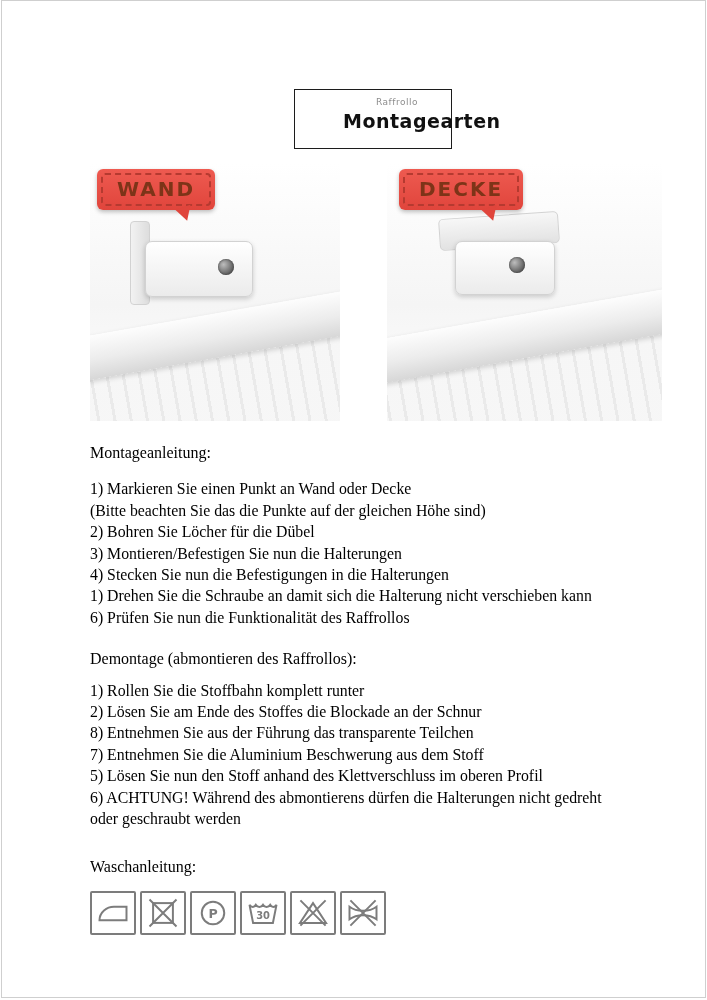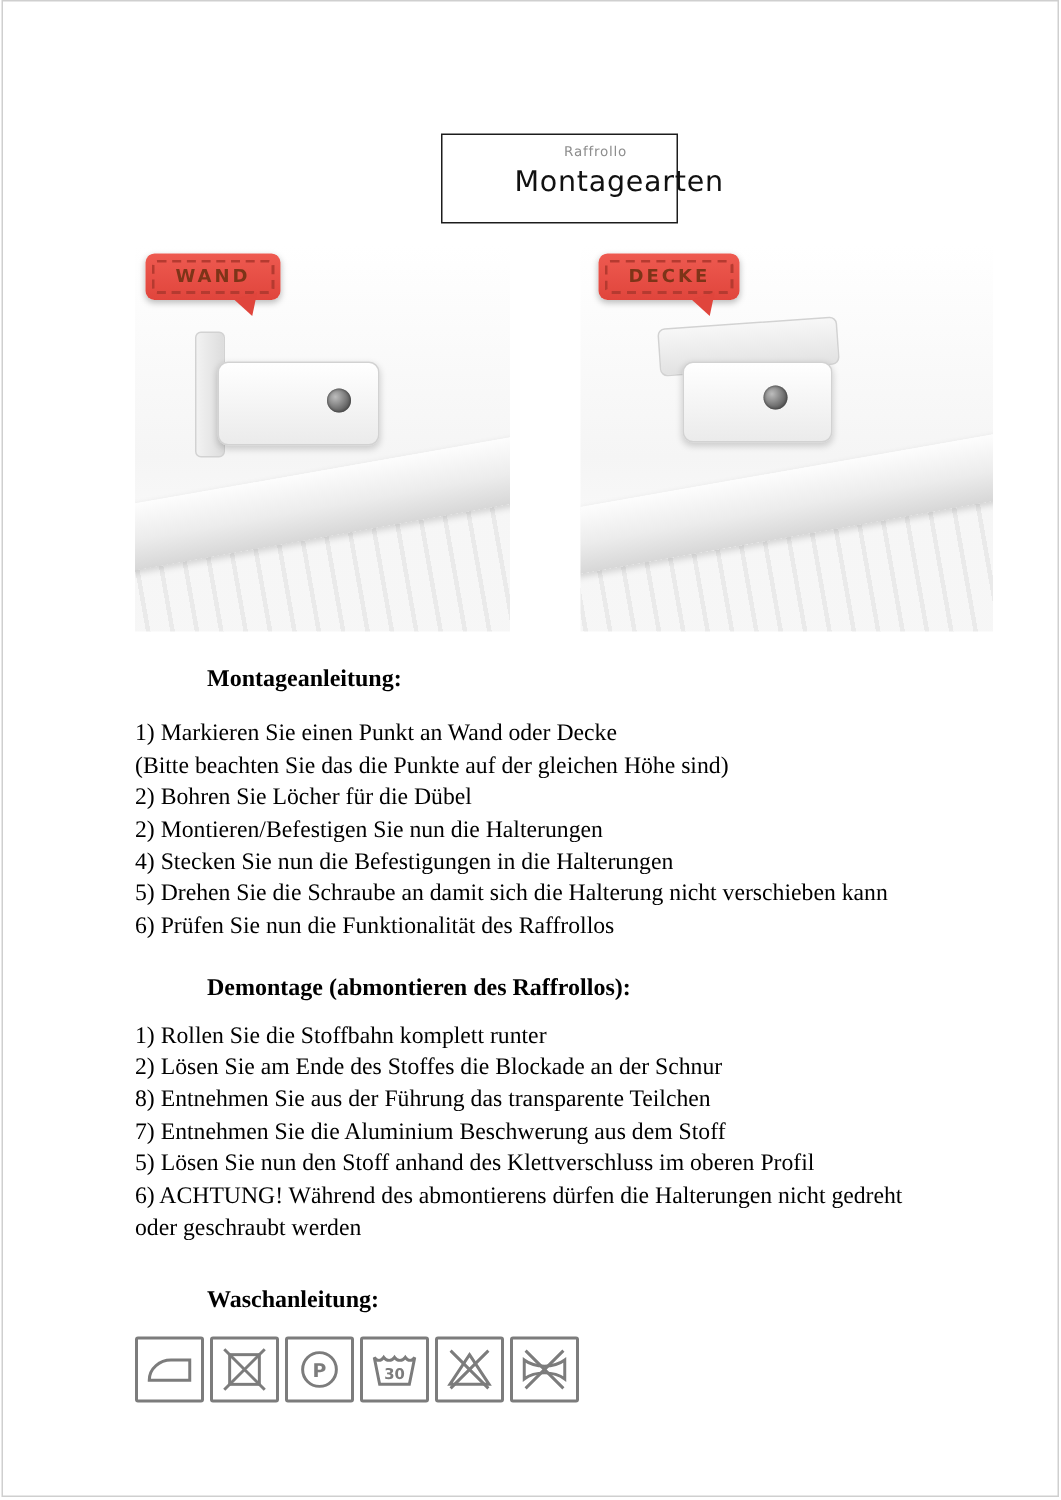--- a/index.html
+++ b/index.html
@@ -30,21 +30,21 @@
     margin-top: 7px;
     font-family: "DejaVu Sans", sans-serif;
     font-size: 9px;
     letter-spacing: .5px;
     color: #8d8d8d;
   }
   .logo-main {
     margin-top: 3px;
     font-family: "DejaVu Sans", sans-serif;
     font-size: 19px;
-    font-weight: normal;
+    font-weight: bold;
     letter-spacing: .5px;
     color: #111;
   }
 
   
   .photos {
     position: absolute;
     left: 88px; top: 162px;
     width: 572px; height: 258px;
     display: flex;
@@ -121,21 +121,21 @@
   
   .badge {
     position: absolute;
     top: 6px;
     padding: 8px 20px 9px 20px;
     background: linear-gradient(180deg, #ee5a50, #e0453c);
     border-radius: 6px;
     box-shadow: 0 2px 4px rgba(0,0,0,.25);
     font-family: "DejaVu Sans", sans-serif;
     font-weight: bold;
-    font-size: 12px;
+    font-size: 20px;
     letter-spacing: 2px;
     color: #7d3418;
     z-index: 5;
   }
   .badge::before {
     content: "";
     position: absolute;
     inset: 4px;
     border: 2px dashed #b53a30;
     border-radius: 4px;
@@ -156,23 +156,22 @@
 
   
   .text {
     position: absolute;
     left: 88px; top: 441px;
     width: 537px;
     font-size: 15.8px;
     line-height: 21.4px;
   }
   .sec-title {
-    font-weight: bold;
+    font-weight: normal;
     font-size: 16px;
-    margin-left: 48px;
   }
   .lines { margin-top: 15px; font-family: Liberation Serif, serif; }
   .lines-demontage { margin-top: 10px; }
   .title-demontage { margin-top: 20px; }
   .title-wasch { margin-top: 26px; }
 
   
   .care-row {
     display: flex;
     gap: 4px;
@@ -231,23 +230,23 @@
 
   </div>
 
   <div class="text">
 
     <div class="sec-title">Montageanleitung:</div>
     <div class="lines">
       <div>1) Markieren Sie einen Punkt an Wand oder Decke</div>
       <div>(Bitte beachten Sie das die Punkte auf der gleichen Höhe sind)</div>
       <div>2) Bohren Sie Löcher für die Dübel</div>
-      <div>2) Montieren/Befestigen Sie nun die Halterungen</div>
+      <div>3) Montieren/Befestigen Sie nun die Halterungen</div>
       <div>4) Stecken Sie nun die Befestigungen in die Halterungen</div>
-      <div>5) Drehen Sie die Schraube an damit sich die Halterung nicht verschieben kann</div>
+      <div>1) Drehen Sie die Schraube an damit sich die Halterung nicht verschieben kann</div>
       <div>6) Prüfen Sie nun die Funktionalität des Raffrollos</div>
     </div>
 
     <div class="sec-title title-demontage">Demontage (abmontieren des Raffrollos):</div>
     <div class="lines lines-demontage">
       <div>1) Rollen Sie die Stoffbahn komplett runter</div>
       <div>2) Lösen Sie am Ende des Stoffes die Blockade an der Schnur</div>
       <div>8) Entnehmen Sie aus der Führung das transparente Teilchen</div>
       <div>7) Entnehmen Sie die Aluminium Beschwerung aus dem Stoff</div>
       <div>5) Lösen Sie nun den Stoff anhand des Klettverschluss im oberen Profil</div>

